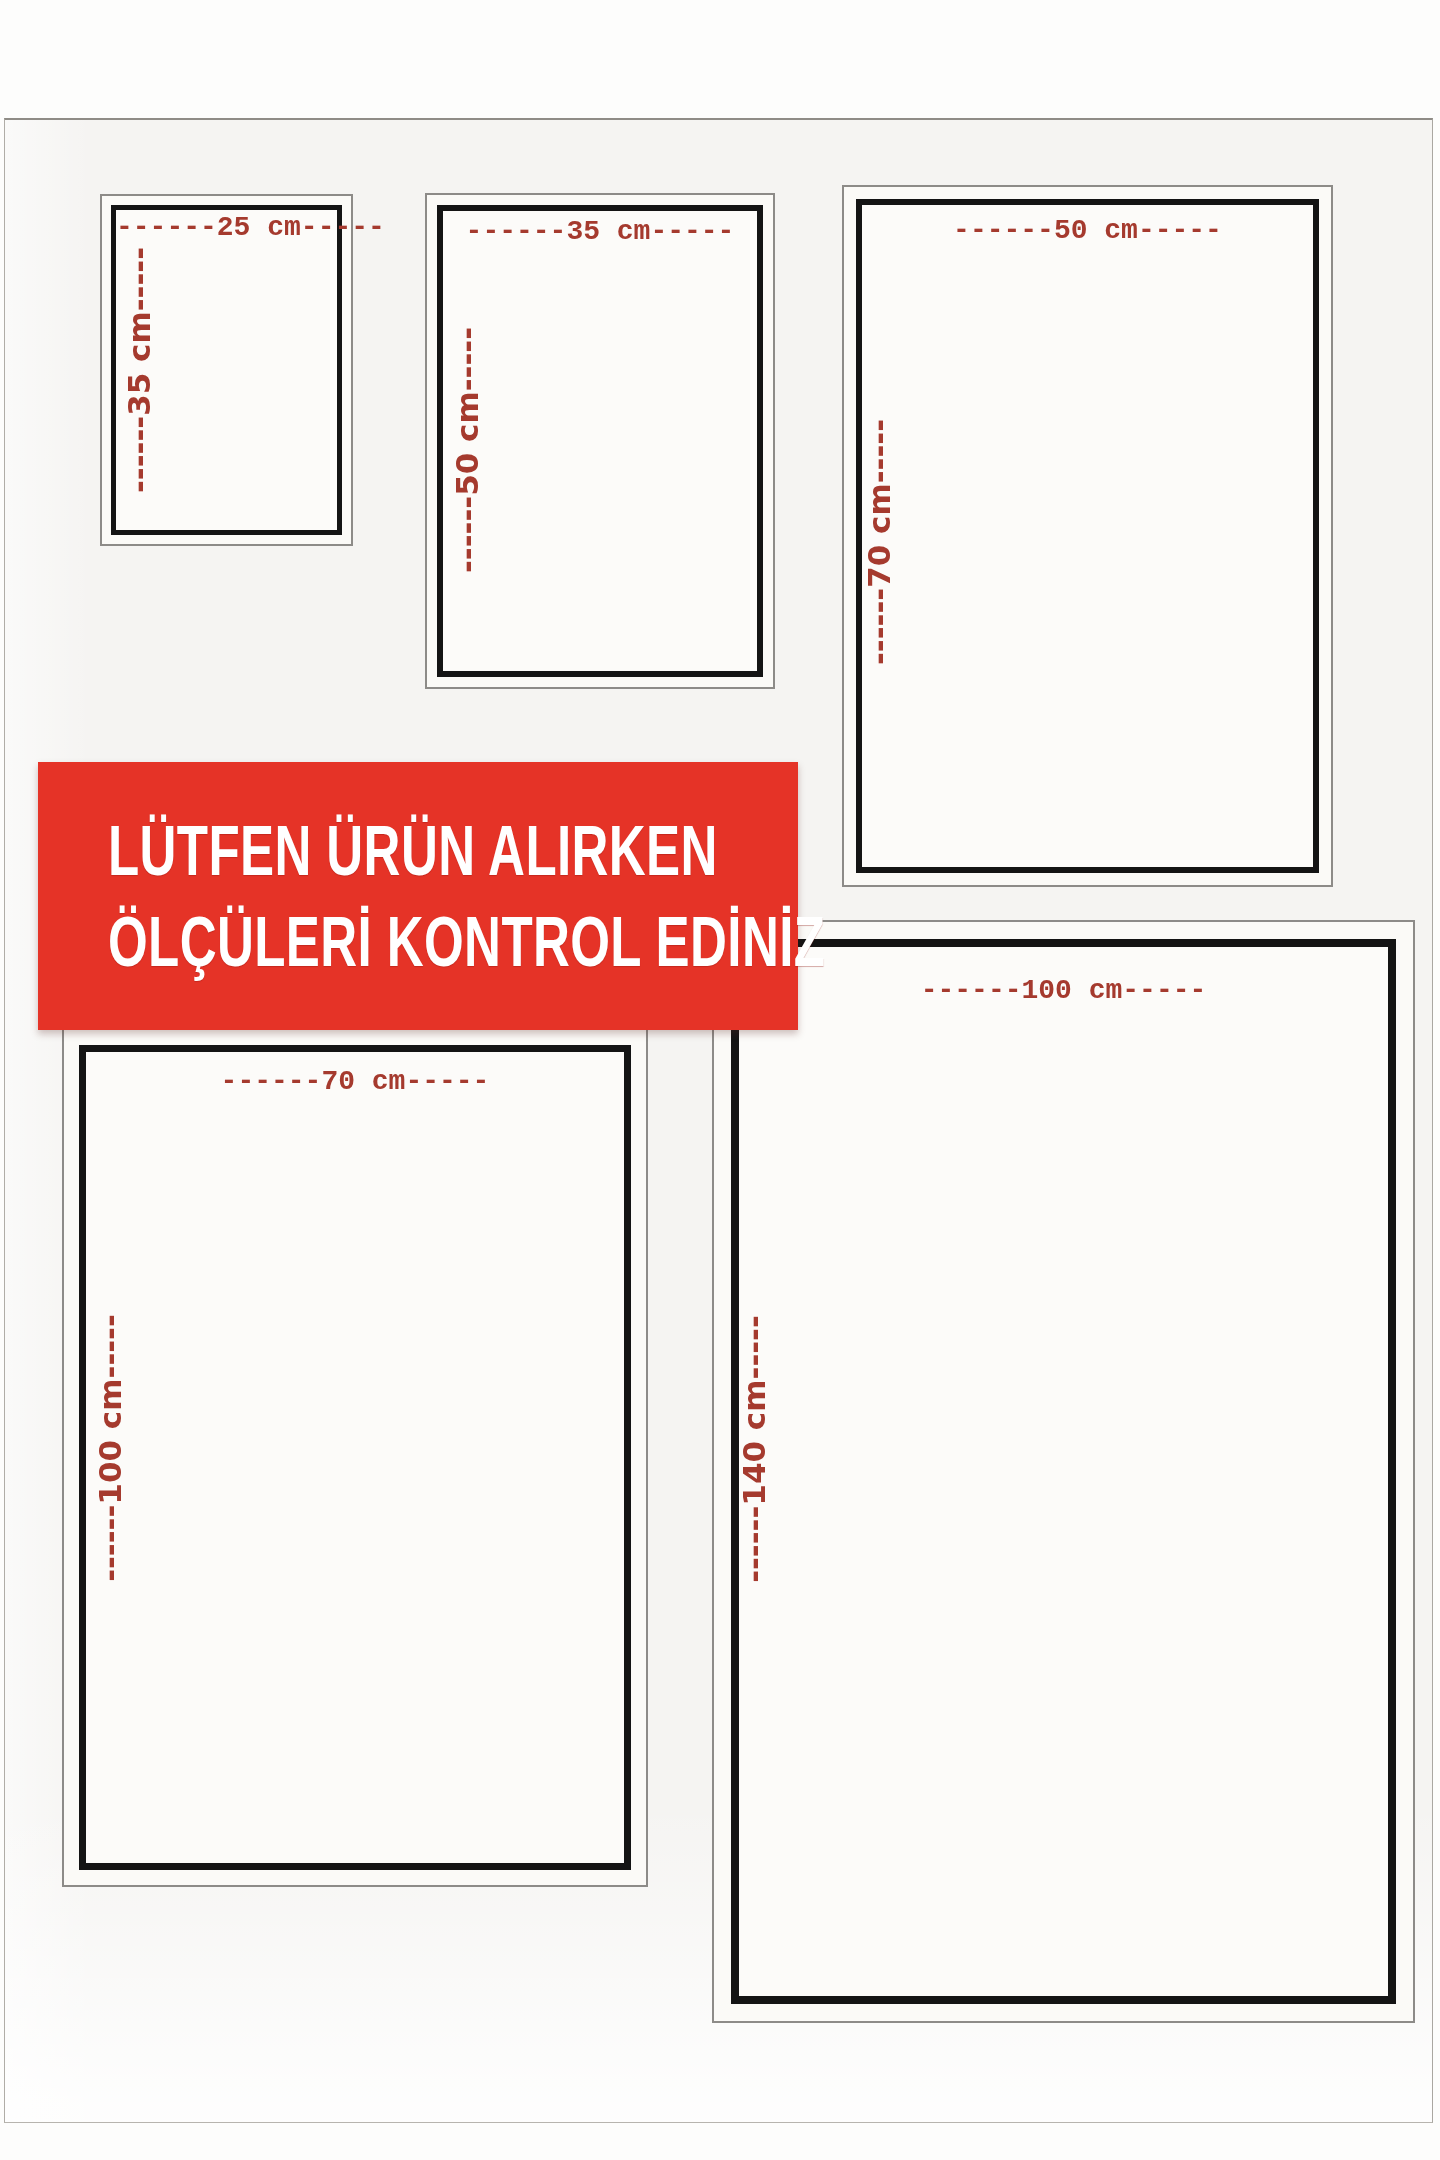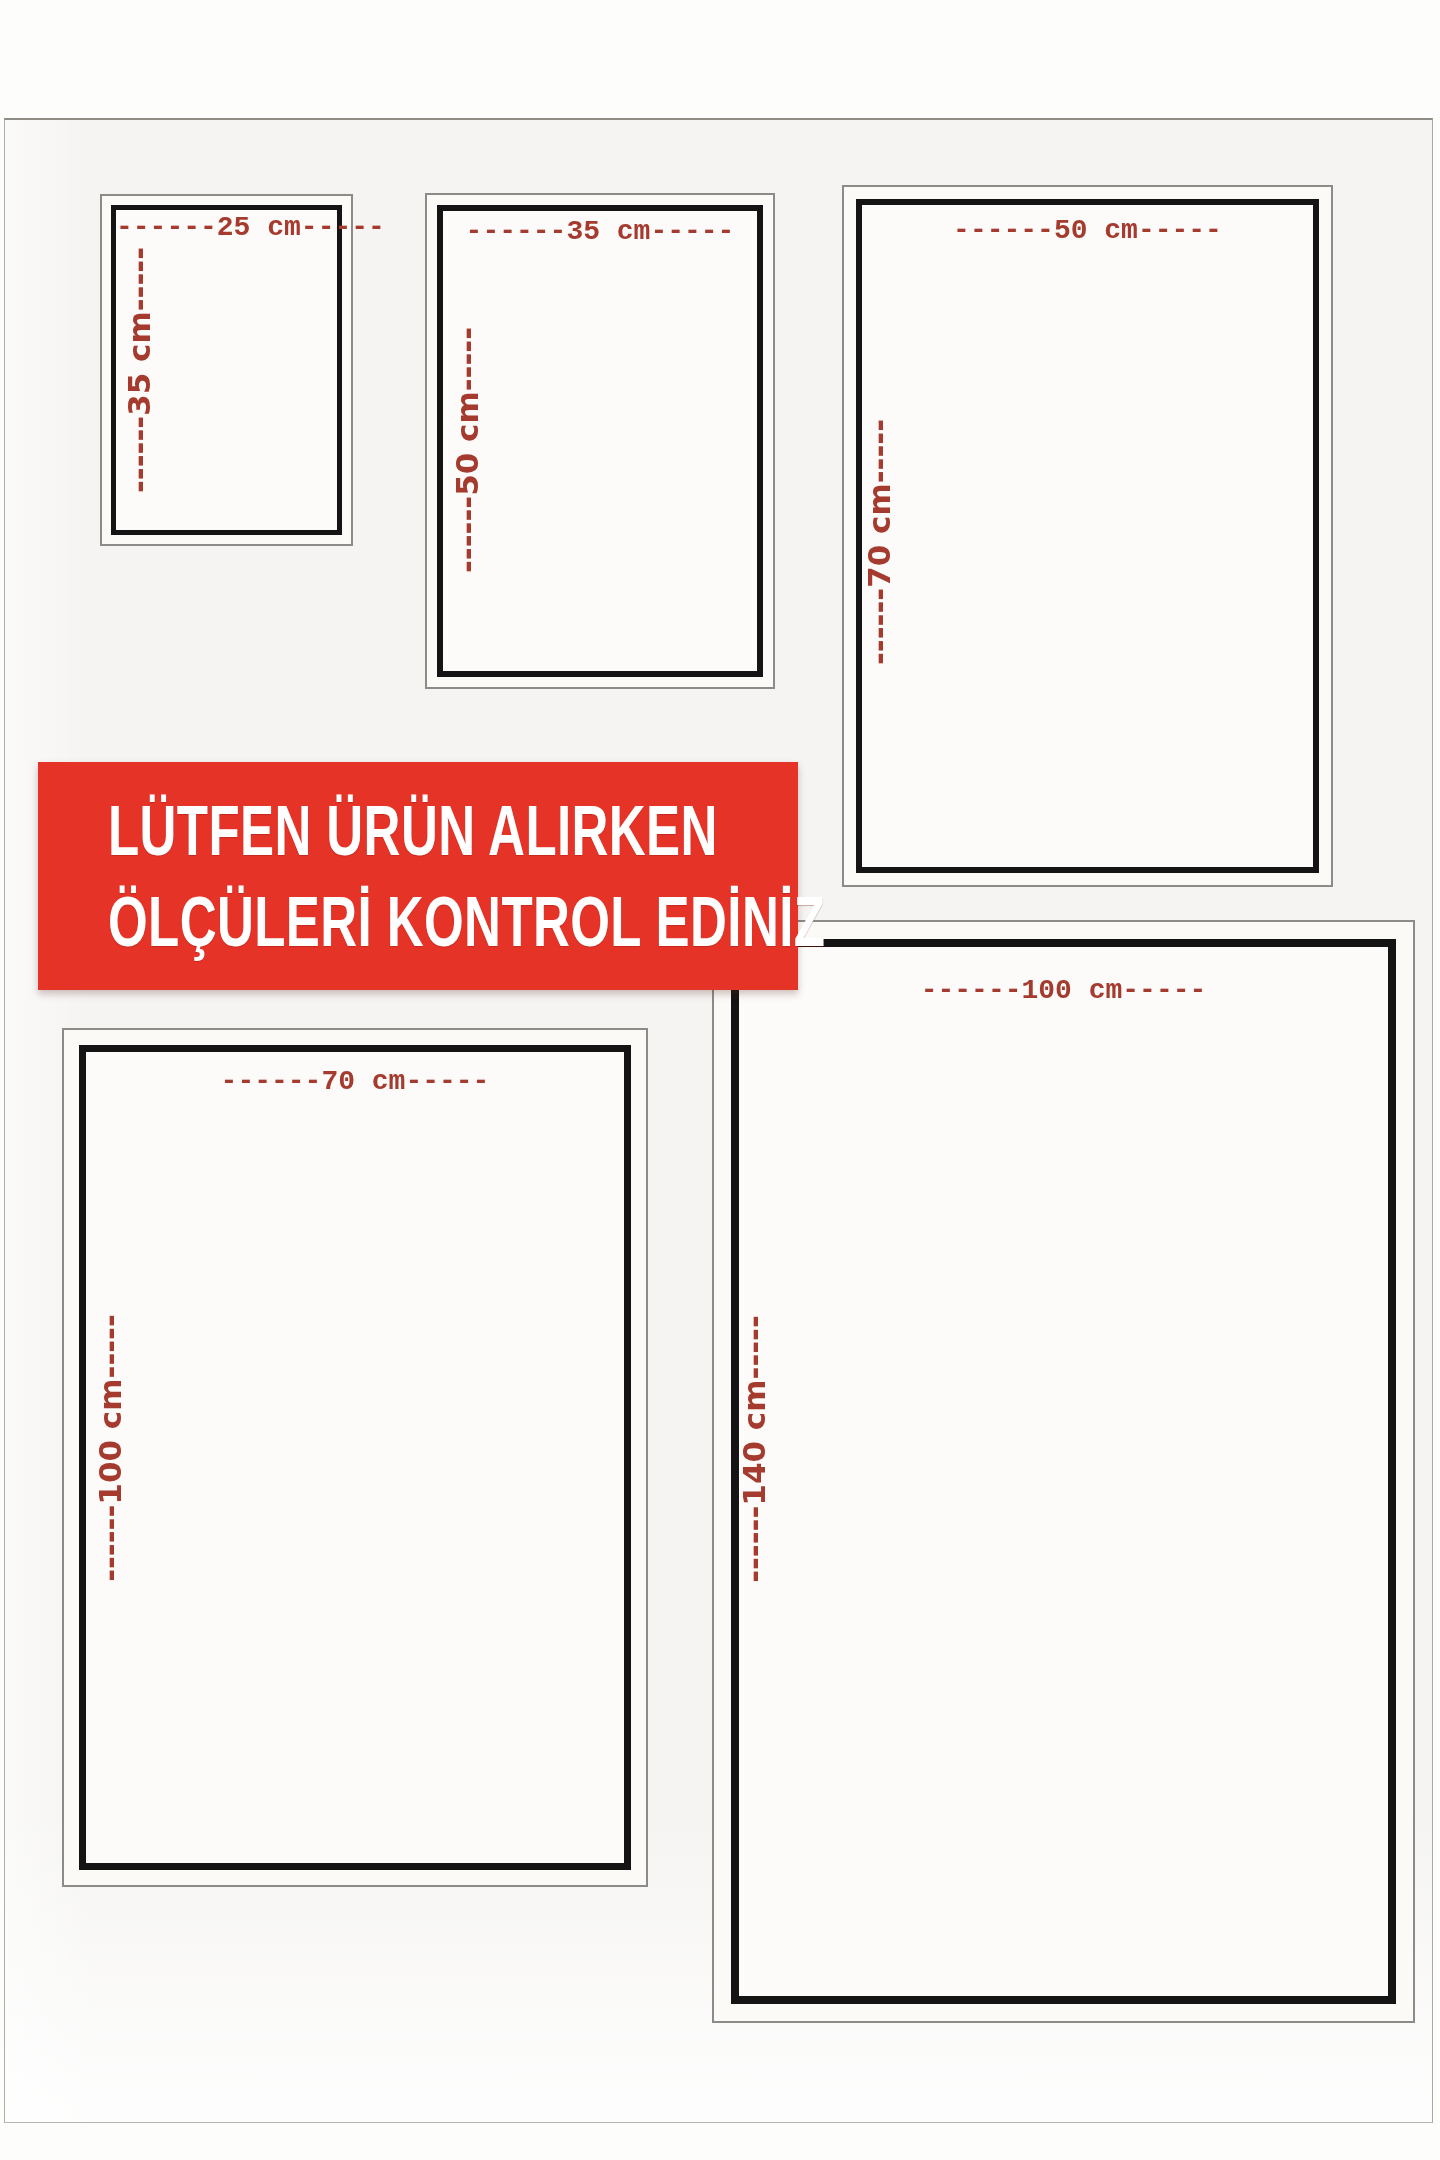--- a/index.html
+++ b/index.html
@@ -69,21 +69,21 @@
     font-family:"DejaVu Sans",sans-serif;
   }
   .r1 .label-left{left:37px;top:174px;}
   .r2 .label-left{left:40px;top:255px;}
   .r3 .label-left{left:35px;top:355px;}
   .r4 .label-left{left:46px;top:418px;}
   .r5 .label-left{left:40px;top:527px;}
 
   
   .banner{
-    position:absolute;left:38px;top:762px;width:760px;height:228px;
+    position:absolute;left:38px;top:762px;width:760px;height:268px;
     background:var(--banner-bg);color:var(--banner-fg);
     display:flex;flex-direction:column;justify-content:center;
     padding-left:70px;box-sizing:border-box;row-gap:16px;
     box-shadow:0 4px 7px rgba(90,40,35,.28);
     font-family:"Liberation Sans","DejaVu Sans",sans-serif;
   }
   .banner-line{
     display:inline-block;white-space:nowrap;
     font-size:71px;font-weight:bold;line-height:1.06;
     letter-spacing:0.5px;

